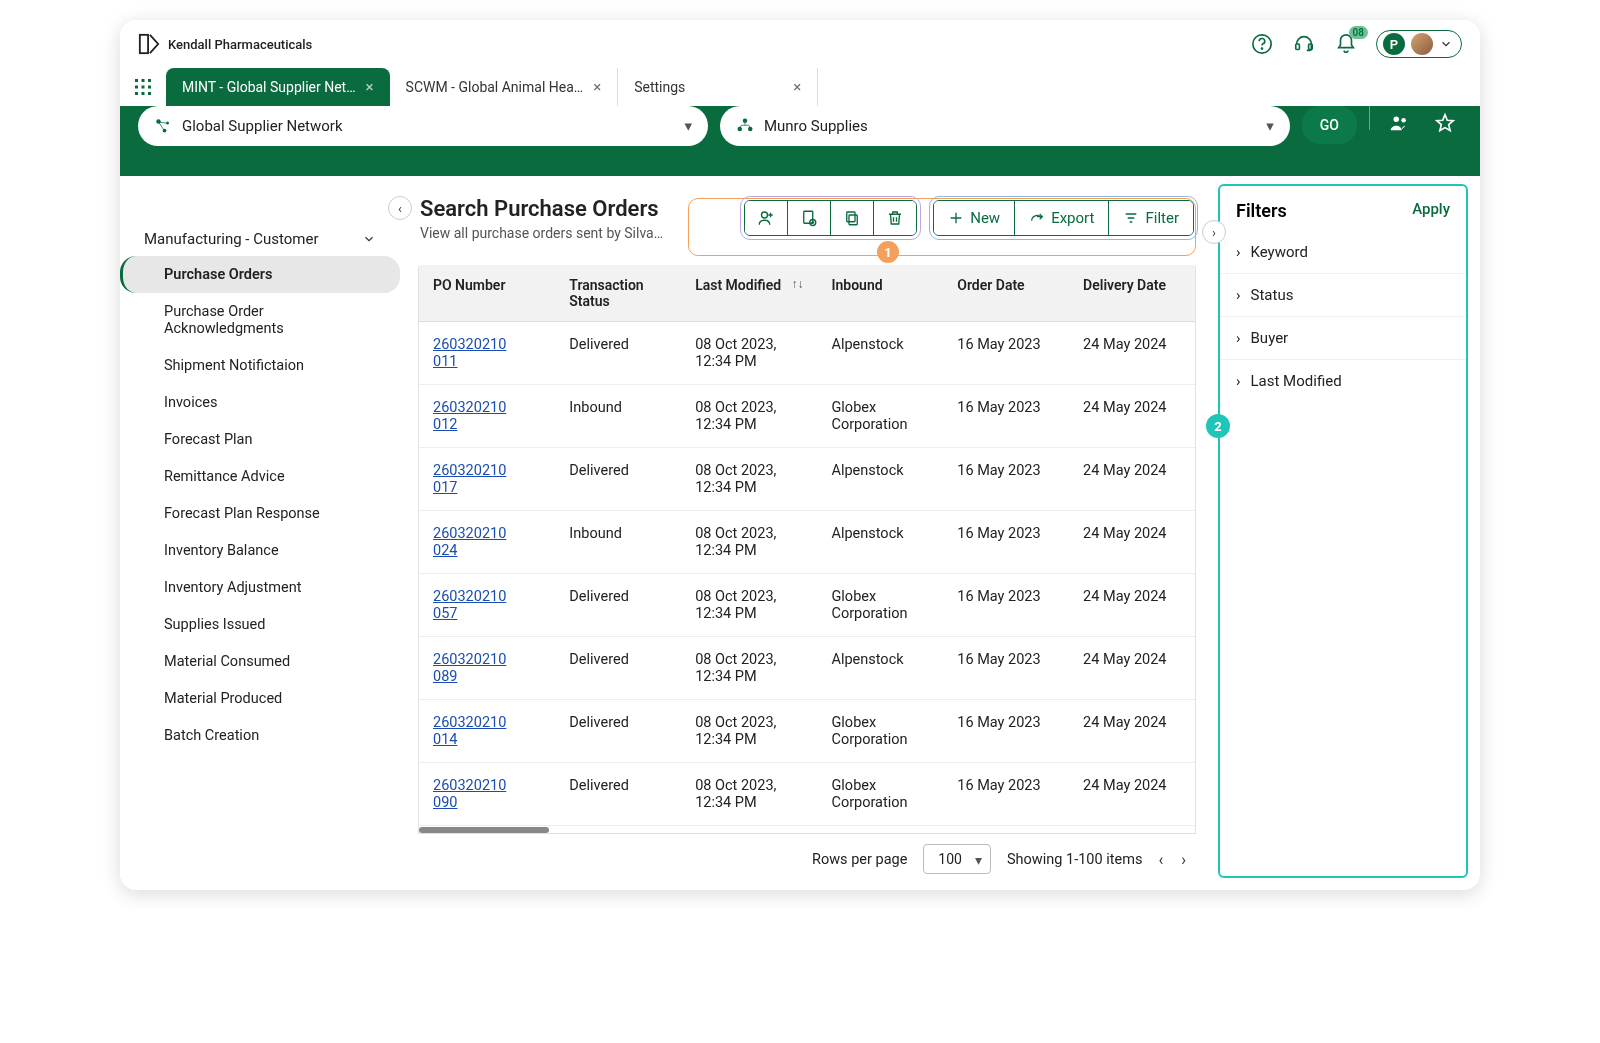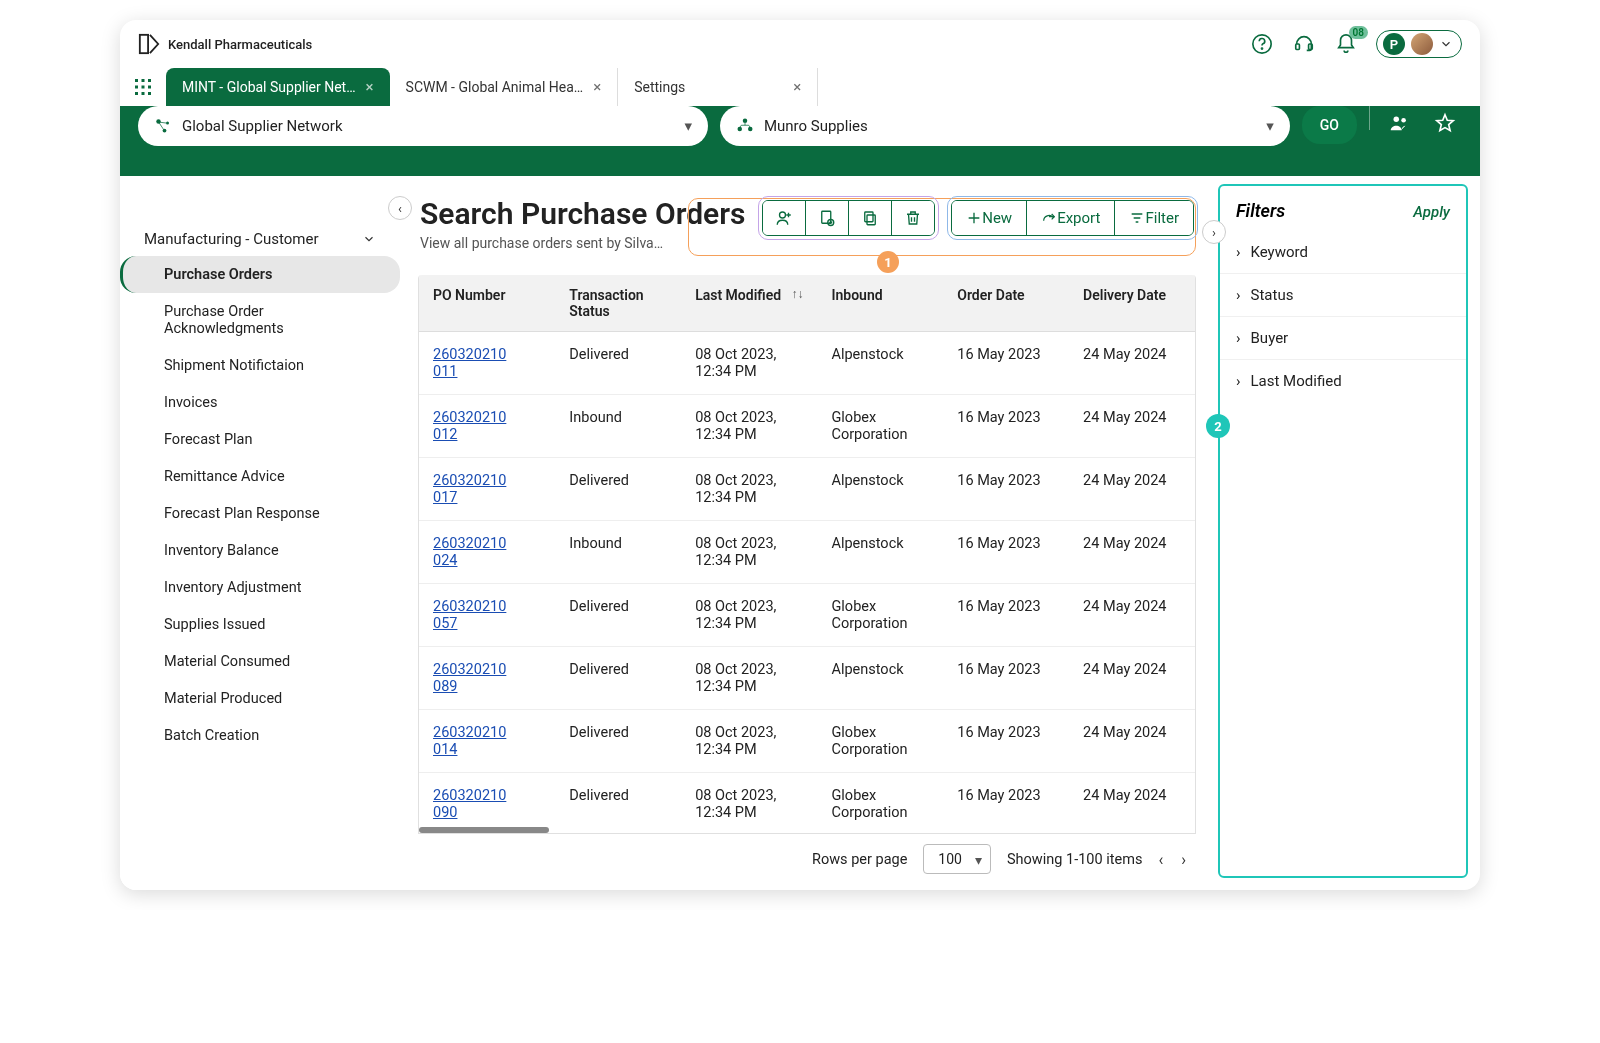--- a/index.html
+++ b/index.html
@@ -37,27 +37,27 @@
 .sidebar { width: 280px; background: #fff; padding-top: 54px; position: relative; }
 .sidebar-collapse { position:absolute; top:20px; right:-12px; width:24px; height:24px; border:1px solid #ccc; border-radius:50%; background:#fff; display:flex; align-items:center; justify-content:center; font-size:13px; color:#333; cursor:pointer; z-index:2; }
 .sidebar-header { display: flex; justify-content: space-between; align-items: center; padding: 0 24px 8px; font-size: 15px; color: #222; cursor: pointer; }
 .nav-list { list-style: none; }
 .nav-item { padding: 10px 24px 10px 44px; font-size: 14.5px; color: #222; cursor: pointer; }
 .nav-item.selected { background: #e7e7e7; font-weight: 600; border-left: 3px solid #0a6b3f; padding-left: 41px; border-radius: 16px; }
 
 .main-panel { flex: 1; display: flex; flex-direction: column; min-width: 0; position:relative; }
 .main-expand { position:absolute; top:44px; right:-12px; width:24px; height:24px; border:1px solid #ccc; border-radius:50%; background:#fff; display:flex; align-items:center; justify-content:center; font-size:13px; color:#333; cursor:pointer; z-index:2; }
 .page-head { padding: 20px 20px 10px; display:flex; justify-content:space-between; align-items:flex-start; }
-.page-title-wrap h1 { font-size: 30px; font-weight: 600; color: #222; margin-bottom: 4px; }
+.page-title-wrap h1 { font-size: 22px; font-weight: 600; color: #222; margin-bottom: 4px; }
 .page-title-wrap p { font-size: 14px; color: #555; }
 .toolbar-wrap { display:flex; gap:16px; padding-top:4px; }
 .tool-group { display:flex; border:1.5px solid #0a6b3f; border-radius:6px; overflow:hidden; position:relative; }
 .tool-group.g1 { outline: 1.5px solid #c4a4e8; outline-offset: 3px; border-radius:6px; }
 .tool-group.g2 { outline: 1.5px solid #8fb8e8; outline-offset: 3px; }
-.tool-btn { padding: 8px 14px; display:flex; align-items:center; font-size:15px; color:#0a6b3f; cursor:pointer; border-right:1px solid #0a6b3f; background:#fff; }
+.tool-btn { padding: 8px 14px; display:flex; align-items:center; gap:6px; font-size:15px; color:#0a6b3f; cursor:pointer; border-right:1px solid #0a6b3f; background:#fff; }
 .tool-btn:last-child { border-right:none; }
 .tool-btn.icononly { padding: 8px 12px; }
 .callout { position:absolute; top:-16px; background:#fff; font-size:12px; font-weight:700; padding:1px 8px; border-radius:10px; }
 .callout.c11 { left:50%; transform:translateX(-50%); background:#d6c4f0; color:#333; }
 .callout.c12 { left:50%; transform:translateX(-50%); background:#b3d4f5; color:#333; }
 .callout-bar { position:relative; height:14px; margin:-6px 20px 0; }
 .callout-1 { position:absolute; left:50%; transform:translateX(70px); background:#f5a05a; color:#fff; font-size:13px; font-weight:700; width:22px; height:22px; border-radius:50%; display:flex; align-items:center; justify-content:center; top:-4px; }
 .orange-outline { position:absolute; border:1.5px solid #f5a05a; border-radius:10px; top:22px; right:18px; height:58px; width:508px; pointer-events:none; }
 
 .table-wrap { flex:1; margin: 6px 18px 0; overflow:auto; border:1px solid #e0e0e0; border-top:none; border-radius:4px 4px 0 0; position:relative; }
@@ -74,21 +74,21 @@
 .col-deliv{ width:120px; }
 .h-scroll-hint { position:absolute; bottom:0; left:0; width:130px; height:6px; background:#888; border-radius:3px; }
 
 .pager { display:flex; align-items:center; justify-content:flex-end; gap:16px; padding:10px 28px 16px; font-size:14.5px; color:#222; }
 .rows-sel { border:1px solid #bbb; border-radius:4px; padding:6px 28px 6px 14px; font-size:14px; cursor:pointer; position:relative; }
 .page-nav { display:flex; gap:18px; font-size:16px; color:#333; }
 .page-nav span { cursor:pointer; }
 
 
 .filters-panel { width:250px; border:2px solid #1fc6b8; border-radius:6px; margin:8px 12px 12px 4px; padding:14px 0; position:relative; }
-.filters-head { display:flex; justify-content:space-between; align-items:flex-end; padding:0 16px 10px;font-style:italic; }
+.filters-head { display:flex; justify-content:space-between; align-items:flex-start; padding:0 16px 10px; }
 .filters-head h3 { font-size:18px; font-weight:600; }
 .apply-btn { color:#0a6b3f; font-size:15px; font-weight:500; cursor:pointer; }
 .filter-row { display:flex; align-items:center; gap:10px; padding:12px 16px; font-size:15px; color:#222; cursor:pointer; border-top:1px solid #f0f0f0; }
 .filter-row:first-of-type { border-top:none; }
 .callout-2 { position:absolute; left:-14px; top:228px; width:24px; height:24px; border-radius:50%; background:#1fc6b8; color:#fff; font-weight:700; font-size:13px; display:flex; align-items:center; justify-content:center; }
 
 svg { display:block; }
 </style>
 </head>
 <body>

